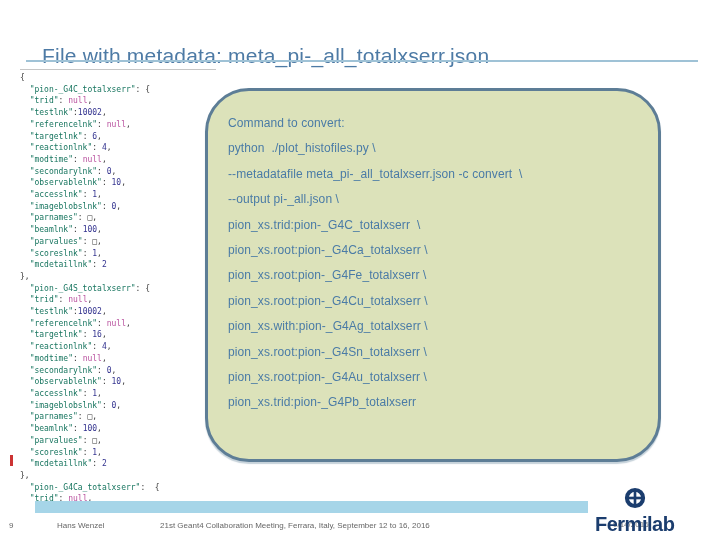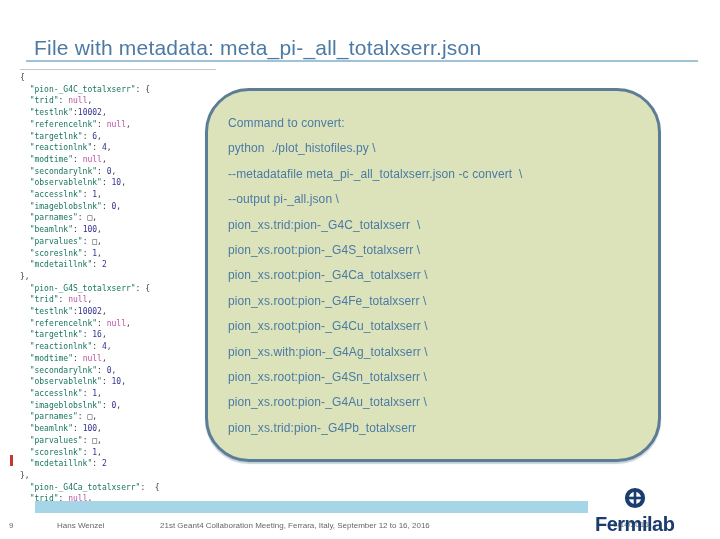--- a/index.html
+++ b/index.html
@@ -9,21 +9,21 @@
     font-family:"Liberation Sans", sans-serif;
     overflow:hidden;
   }
   .slide{
     position:relative;width:720px;height:539px;
     background:#ffffff;
     overflow:hidden;
   }
   
   .slide-title{
-    position:absolute;left:28px;top:30px;margin:6px;
+    position:absolute;left:28px;top:30px;margin:14px;
     font-size:21px;font-weight:400;color:#4d7aa5;
     letter-spacing:0.2px;
   }
   .title-rule{
     position:absolute;left:26px;top:60px;width:672px;height:2px;
     background:#9fc2d6;
   }
   
   .json-panel{
     position:absolute;left:20px;top:64px;width:200px;height:448px;
@@ -141,21 +141,20 @@
     <div class="text-cursor"></div>
   </div>
 
   <div class="callout">
     <div id="cmd-lines">
         <div class="cl">Command to convert:</div>
         <div class="cl">python  ./plot_histofiles.py \</div>
         <div class="cl">--metadatafile meta_pi-_all_totalxserr.json -c convert  \</div>
         <div class="cl">--output pi-_all.json \</div>
         <div class="cl">pion_xs.trid:pion-_G4C_totalxserr  \</div>
-        <div class="cl">pion_xs.root:pion-_G4S_totalxserr \</div>
         <div class="cl">pion_xs.root:pion-_G4Ca_totalxserr \</div>
         <div class="cl">pion_xs.root:pion-_G4Fe_totalxserr \</div>
         <div class="cl">pion_xs.root:pion-_G4Cu_totalxserr \</div>
         <div class="cl">pion_xs.with:pion-_G4Ag_totalxserr \</div>
         <div class="cl">pion_xs.root:pion-_G4Sn_totalxserr \</div>
         <div class="cl">pion_xs.root:pion-_G4Au_totalxserr \</div>
         <div class="cl">pion_xs.trid:pion-_G4Pb_totalxserr</div>
       </div>
   </div>
 

